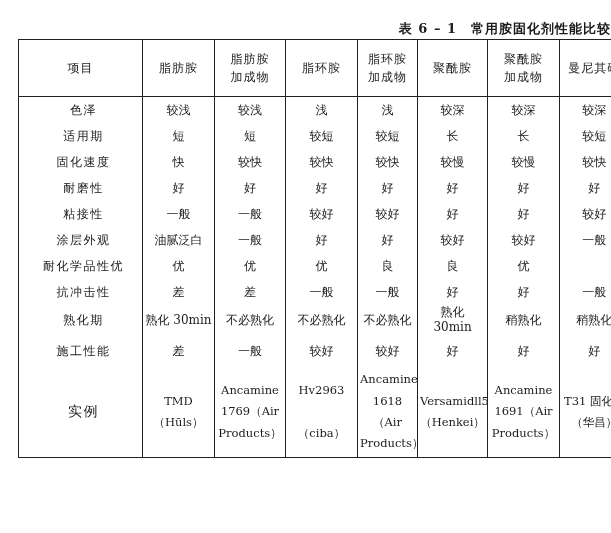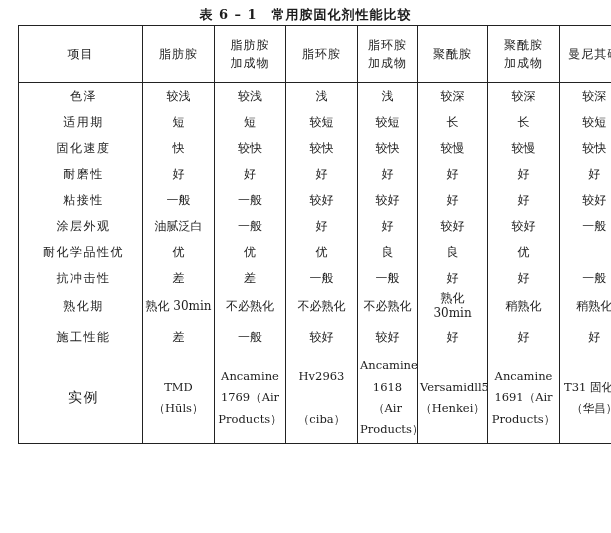--- a/index.html
+++ b/index.html
@@ -5,24 +5,24 @@
   html,body{margin:0;padding:0;background:#ffffff;}
   .page{
     width:611px;height:533px;
     background:#ffffff;
     color:#1c1c1c;
     font-family:"DejaVu Serif","Liberation Serif",serif;
     overflow:hidden;
     position:relative;
   }
   .title{
-    text-align:center;
+    text-align:right;
     font-size:13px;
     font-weight:bold;
-    padding-top:6px;
+    padding-top:20px;
     height:18px;
     letter-spacing:1px;
     white-space:pre;
   }
   table.cmp{
     border-collapse:collapse;
     table-layout:fixed;
     width:609px;
     margin-left:18px;
     margin-top:1px;

